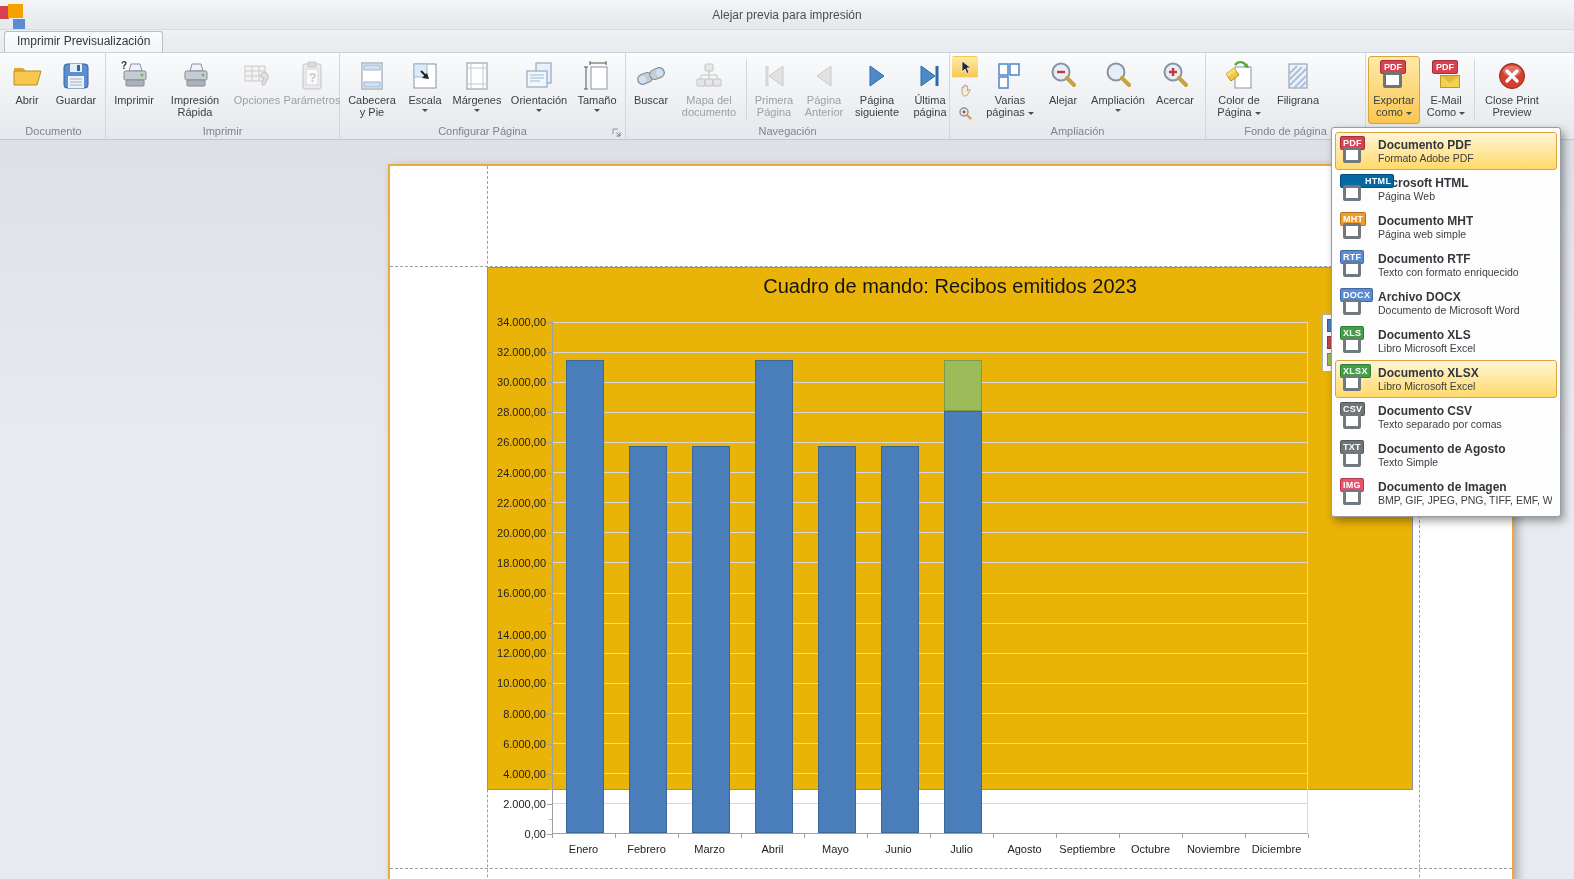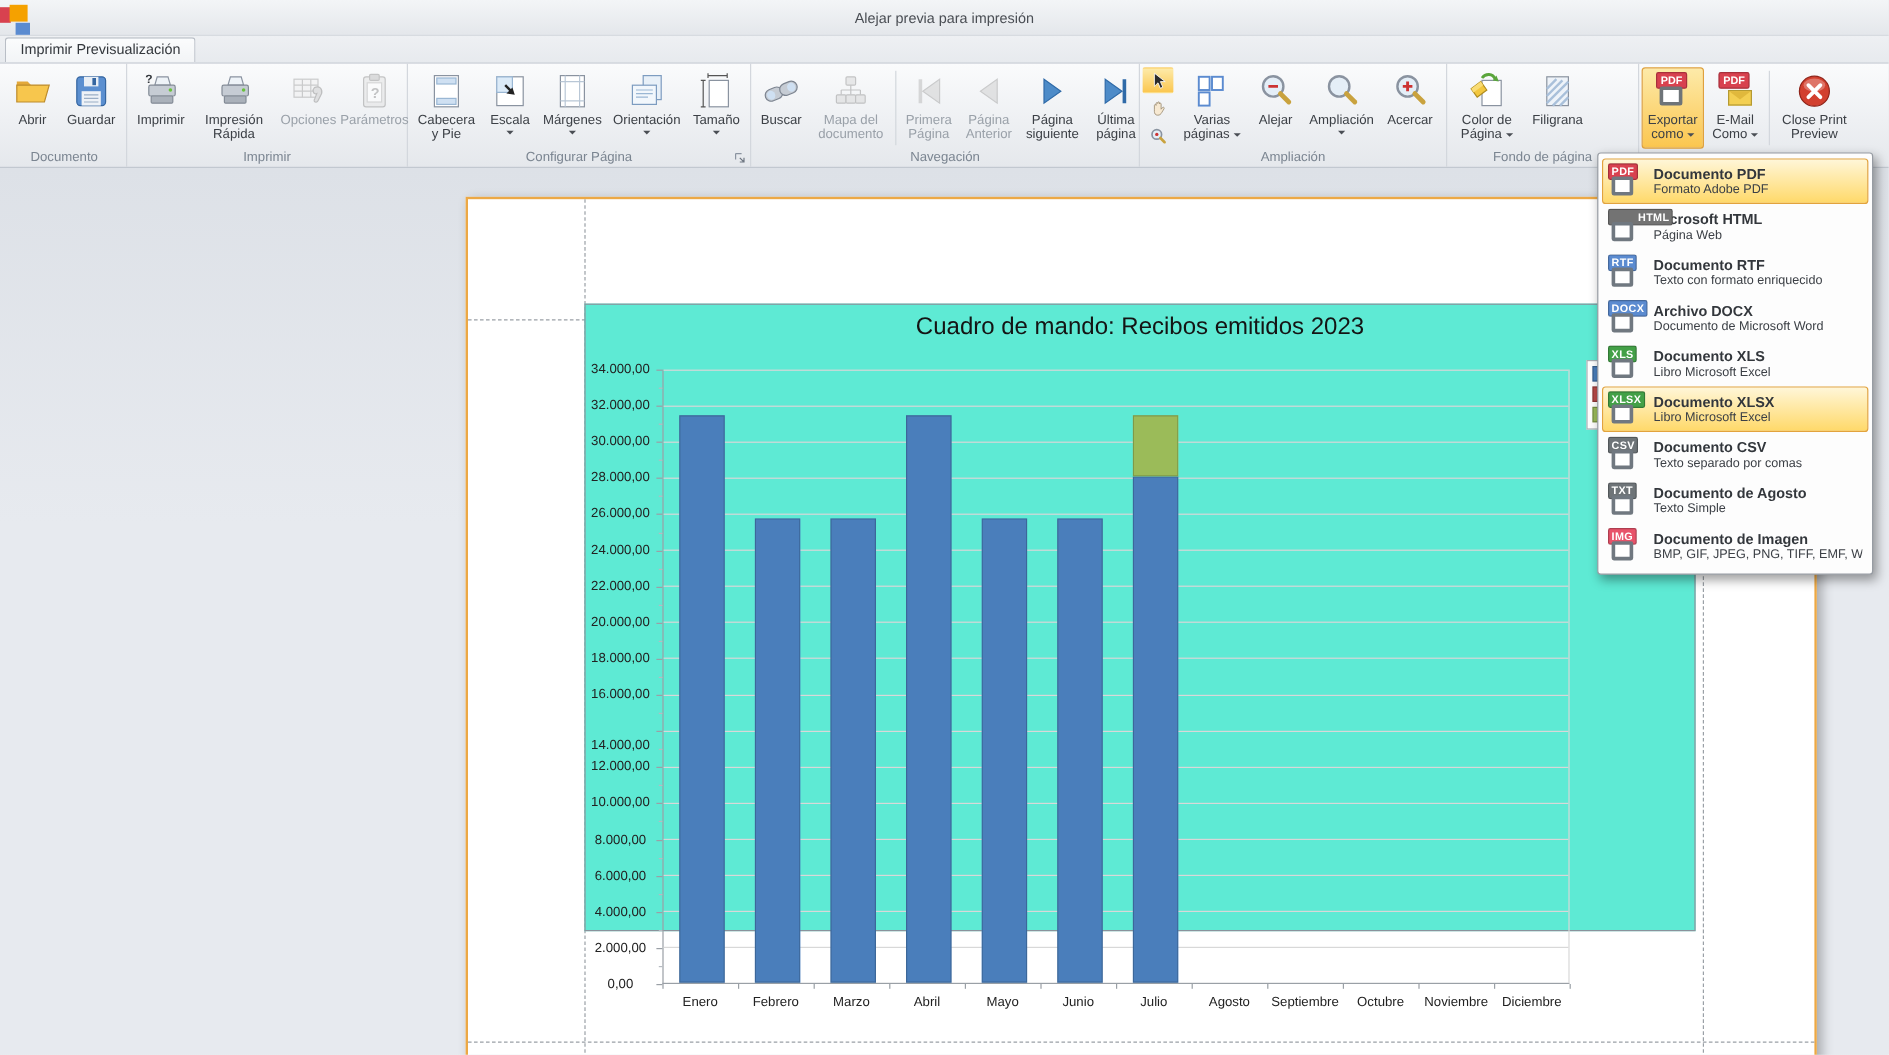--- a/index.html
+++ b/index.html
@@ -58,30 +58,30 @@
     border-right:9px solid transparent;border-top:7px solid #e0b83c}
 
   
   .preview{position:absolute;top:140px;left:0;right:0;bottom:0;
     background:linear-gradient(180deg,#dde1e7,#e7eaef 40%)}
   .page{position:absolute;left:388px;top:24px;width:1126px;height:880px;background:#fff;
     border:2px solid #eca845;box-shadow:4px 3px 9px rgba(0,0,0,.28)}
   .mline{position:absolute;z-index:1}
   .mv{top:0;bottom:0;border-left:1px dashed #9aa0a6}
   .mh{left:0;right:0;border-top:1px dashed #9aa0a6}
-  .chart-frame{position:absolute;left:97px;top:87px;width:926px;height:523px;
-    border:1px solid #8a939c;background:#5eead4;z-index:2}
+  .chart-frame{position:absolute;left:97px;top:101px;width:926px;height:523px;
+    border:1px solid #8a939c;background:#eab308;z-index:2}
   .chart-title{position:absolute;top:7px;left:0;right:0;text-align:center;font-size:20px;color:#141414}
   .plot{position:absolute;left:64px;top:54px;width:756px;height:512px;
     border-right:1px solid #d8d8d8;border-left:1px solid #9aa0a6;border-bottom:1px solid #9aa0a6}
   .grid{position:absolute;left:0;right:0;height:1px;background:#d8d8d8}
   .ytick{position:absolute;width:5px;height:1px;background:#9aa0a6}
   .ytick.minor{width:3px;background:#b6bbc1}
   .xtick{position:absolute;width:1px;height:4px;background:#9aa0a6}
-  .ylab{position:absolute;left:0;width:58px;text-align:center;font-size:11px;color:#222}
+  .ylab{position:absolute;left:0;width:58px;text-align:right;font-size:11px;color:#222}
   .xlab{position:absolute;width:64px;text-align:center;font-size:11px;color:#222}
   .bar{position:absolute;width:38px}
   .legend{position:absolute;left:834px;top:46px;width:92px;height:58px;background:#fff;
     border:1px solid #a8aeb4;z-index:3;padding:4px}
   .lg-sw{width:16px;height:13px;margin-bottom:4px;border:1px solid rgba(0,0,0,.25)}
 
   
   .export-menu{position:absolute;left:1331px;top:127px;width:230px;background:#fdfdfd;
     border:1px solid #979ca3;border-radius:3px;box-shadow:3px 4px 9px rgba(0,0,0,.38);
     padding:4px 3px;z-index:40}
@@ -551,30 +551,40 @@
         <span class="mi-badge" style="background: rgb(216, 65, 79);">PDF</span>
         <span class="mi-doc"></span>
       </span>
       <span class="mi-tx">
         <span class="mi-title">Documento PDF</span>
         <span class="mi-sub">Formato Adobe PDF</span>
       </span>
     </div>
     <div class="mitem">
       <span class="mi-ico">
-        <span class="mi-badge" style="background: #737373; padding-left: 24px;">HTML</span>
+        <span class="mi-badge" style="background: #0369a1; padding-left: 24px;">HTML</span>
         <span class="mi-doc"></span>
       </span>
       <span class="mi-tx">
         <span class="mi-title">Microsoft HTML</span>
         <span class="mi-sub">Página Web</span>
       </span>
     </div>
     <div class="mitem">
       <span class="mi-ico">
+        <span class="mi-badge" style="background: rgb(240, 154, 40);">MHT</span>
+        <span class="mi-doc"></span>
+      </span>
+      <span class="mi-tx">
+        <span class="mi-title">Documento MHT</span>
+        <span class="mi-sub">Página web simple</span>
+      </span>
+    </div>
+    <div class="mitem">
+      <span class="mi-ico">
         <span class="mi-badge" style="background: rgb(91, 139, 208);">RTF</span>
         <span class="mi-doc"></span>
       </span>
       <span class="mi-tx">
         <span class="mi-title">Documento RTF</span>
         <span class="mi-sub">Texto con formato enriquecido</span>
       </span>
     </div>
     <div class="mitem">
       <span class="mi-ico">

